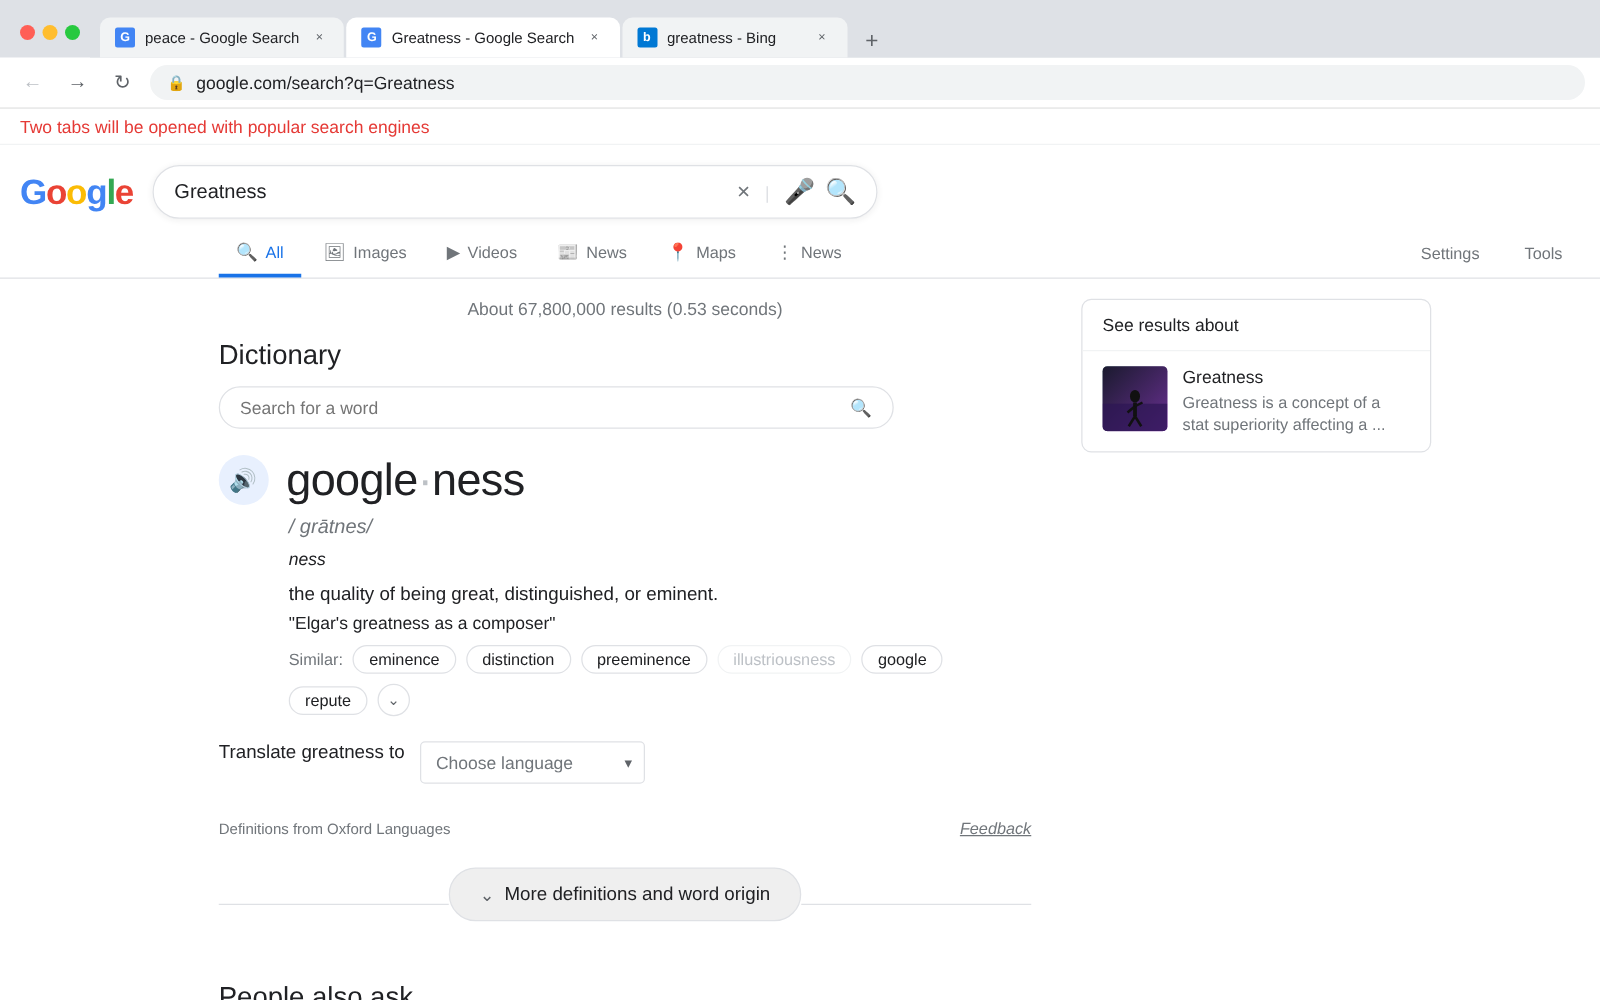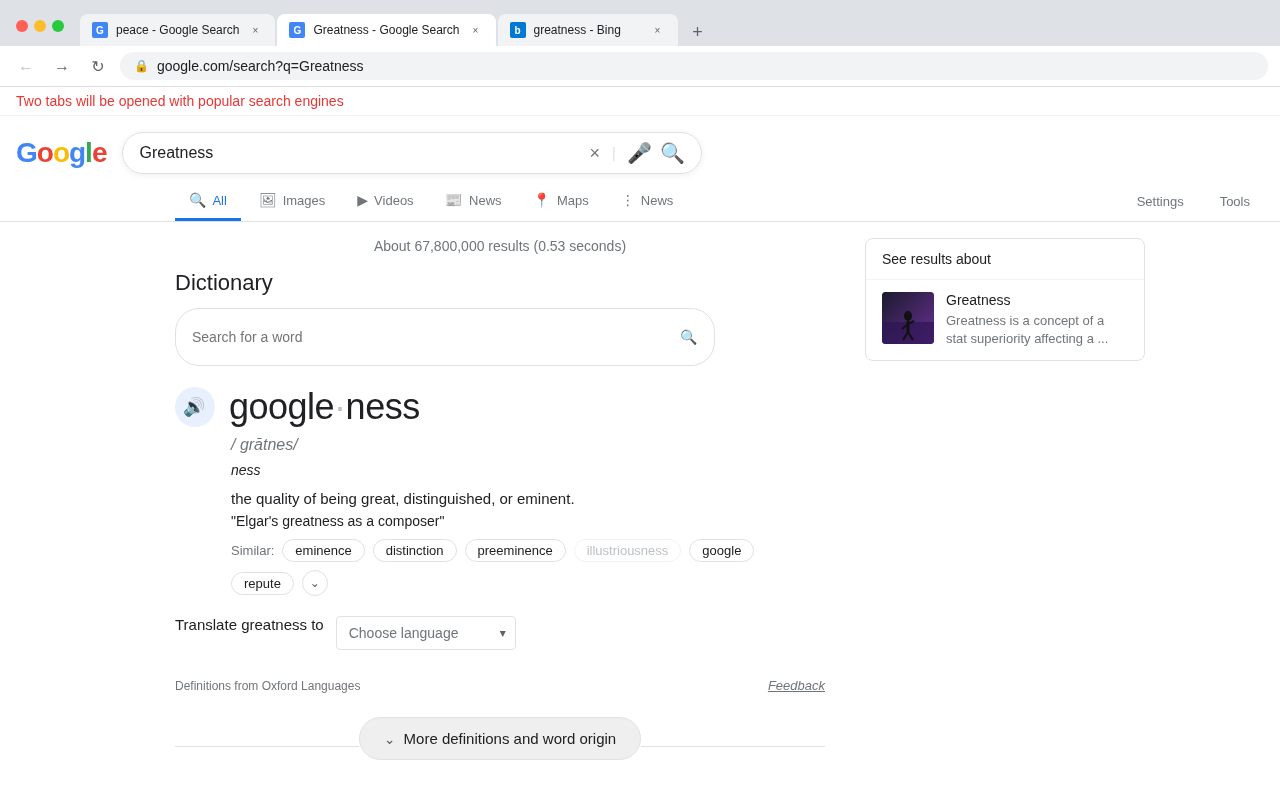--- a/index.html
+++ b/index.html
@@ -56,21 +56,21 @@
     .nav-settings { padding: 10px 14px; color: #70757a; font-size: 13px; cursor: pointer; }
     
     
     .results-area { display: flex; gap: 0; padding: 0 16px 0 175px; }
     .main-results { flex: 1; max-width: 650px; }
     .results-stats { color: #70757a; font-size: 14px; padding: 16px 0 8px 0; text-align: center; }
     
     
     .dictionary-section { padding: 8px 0; }
     .dict-title { font-size: 22px; font-weight: 400; color: #202124; margin-bottom: 12px; }
-    .dict-search-box { display: flex; align-items: center; border: 1px solid #dfe1e5; border-radius: 24px; padding: 20px 16px; gap: 8px; max-width: 540px; margin-bottom: 20px; }
+    .dict-search-box { display: flex; align-items: center; border: 1px solid #dfe1e5; border-radius: 24px; padding: 8px 16px; gap: 8px; max-width: 540px; margin-bottom: 20px; }
     .dict-search-input { flex: 1; font-size: 14px; color: #70757a; border: none; outline: none; }
     .dict-search-icon { color: #70757a; }
     
     .word-entry { display: flex; align-items: center; gap: 14px; margin-bottom: 8px; }
     .speaker-btn { width: 40px; height: 40px; border-radius: 50%; background: #e8f0fe; display: flex; align-items: center; justify-content: center; cursor: pointer; flex-shrink: 0; }
     .speaker-icon { color: #1a73e8; font-size: 18px; }
     .word-heading { font-size: 36px; font-weight: 400; color: #202124; letter-spacing: -0.5px; }
     .phonetic { font-size: 16px; color: #70757a; font-style: italic; margin-bottom: 8px; margin-left: 56px; }
     .pos { font-size: 14px; color: #202124; font-style: italic; margin-left: 56px; margin-bottom: 12px; }
     

